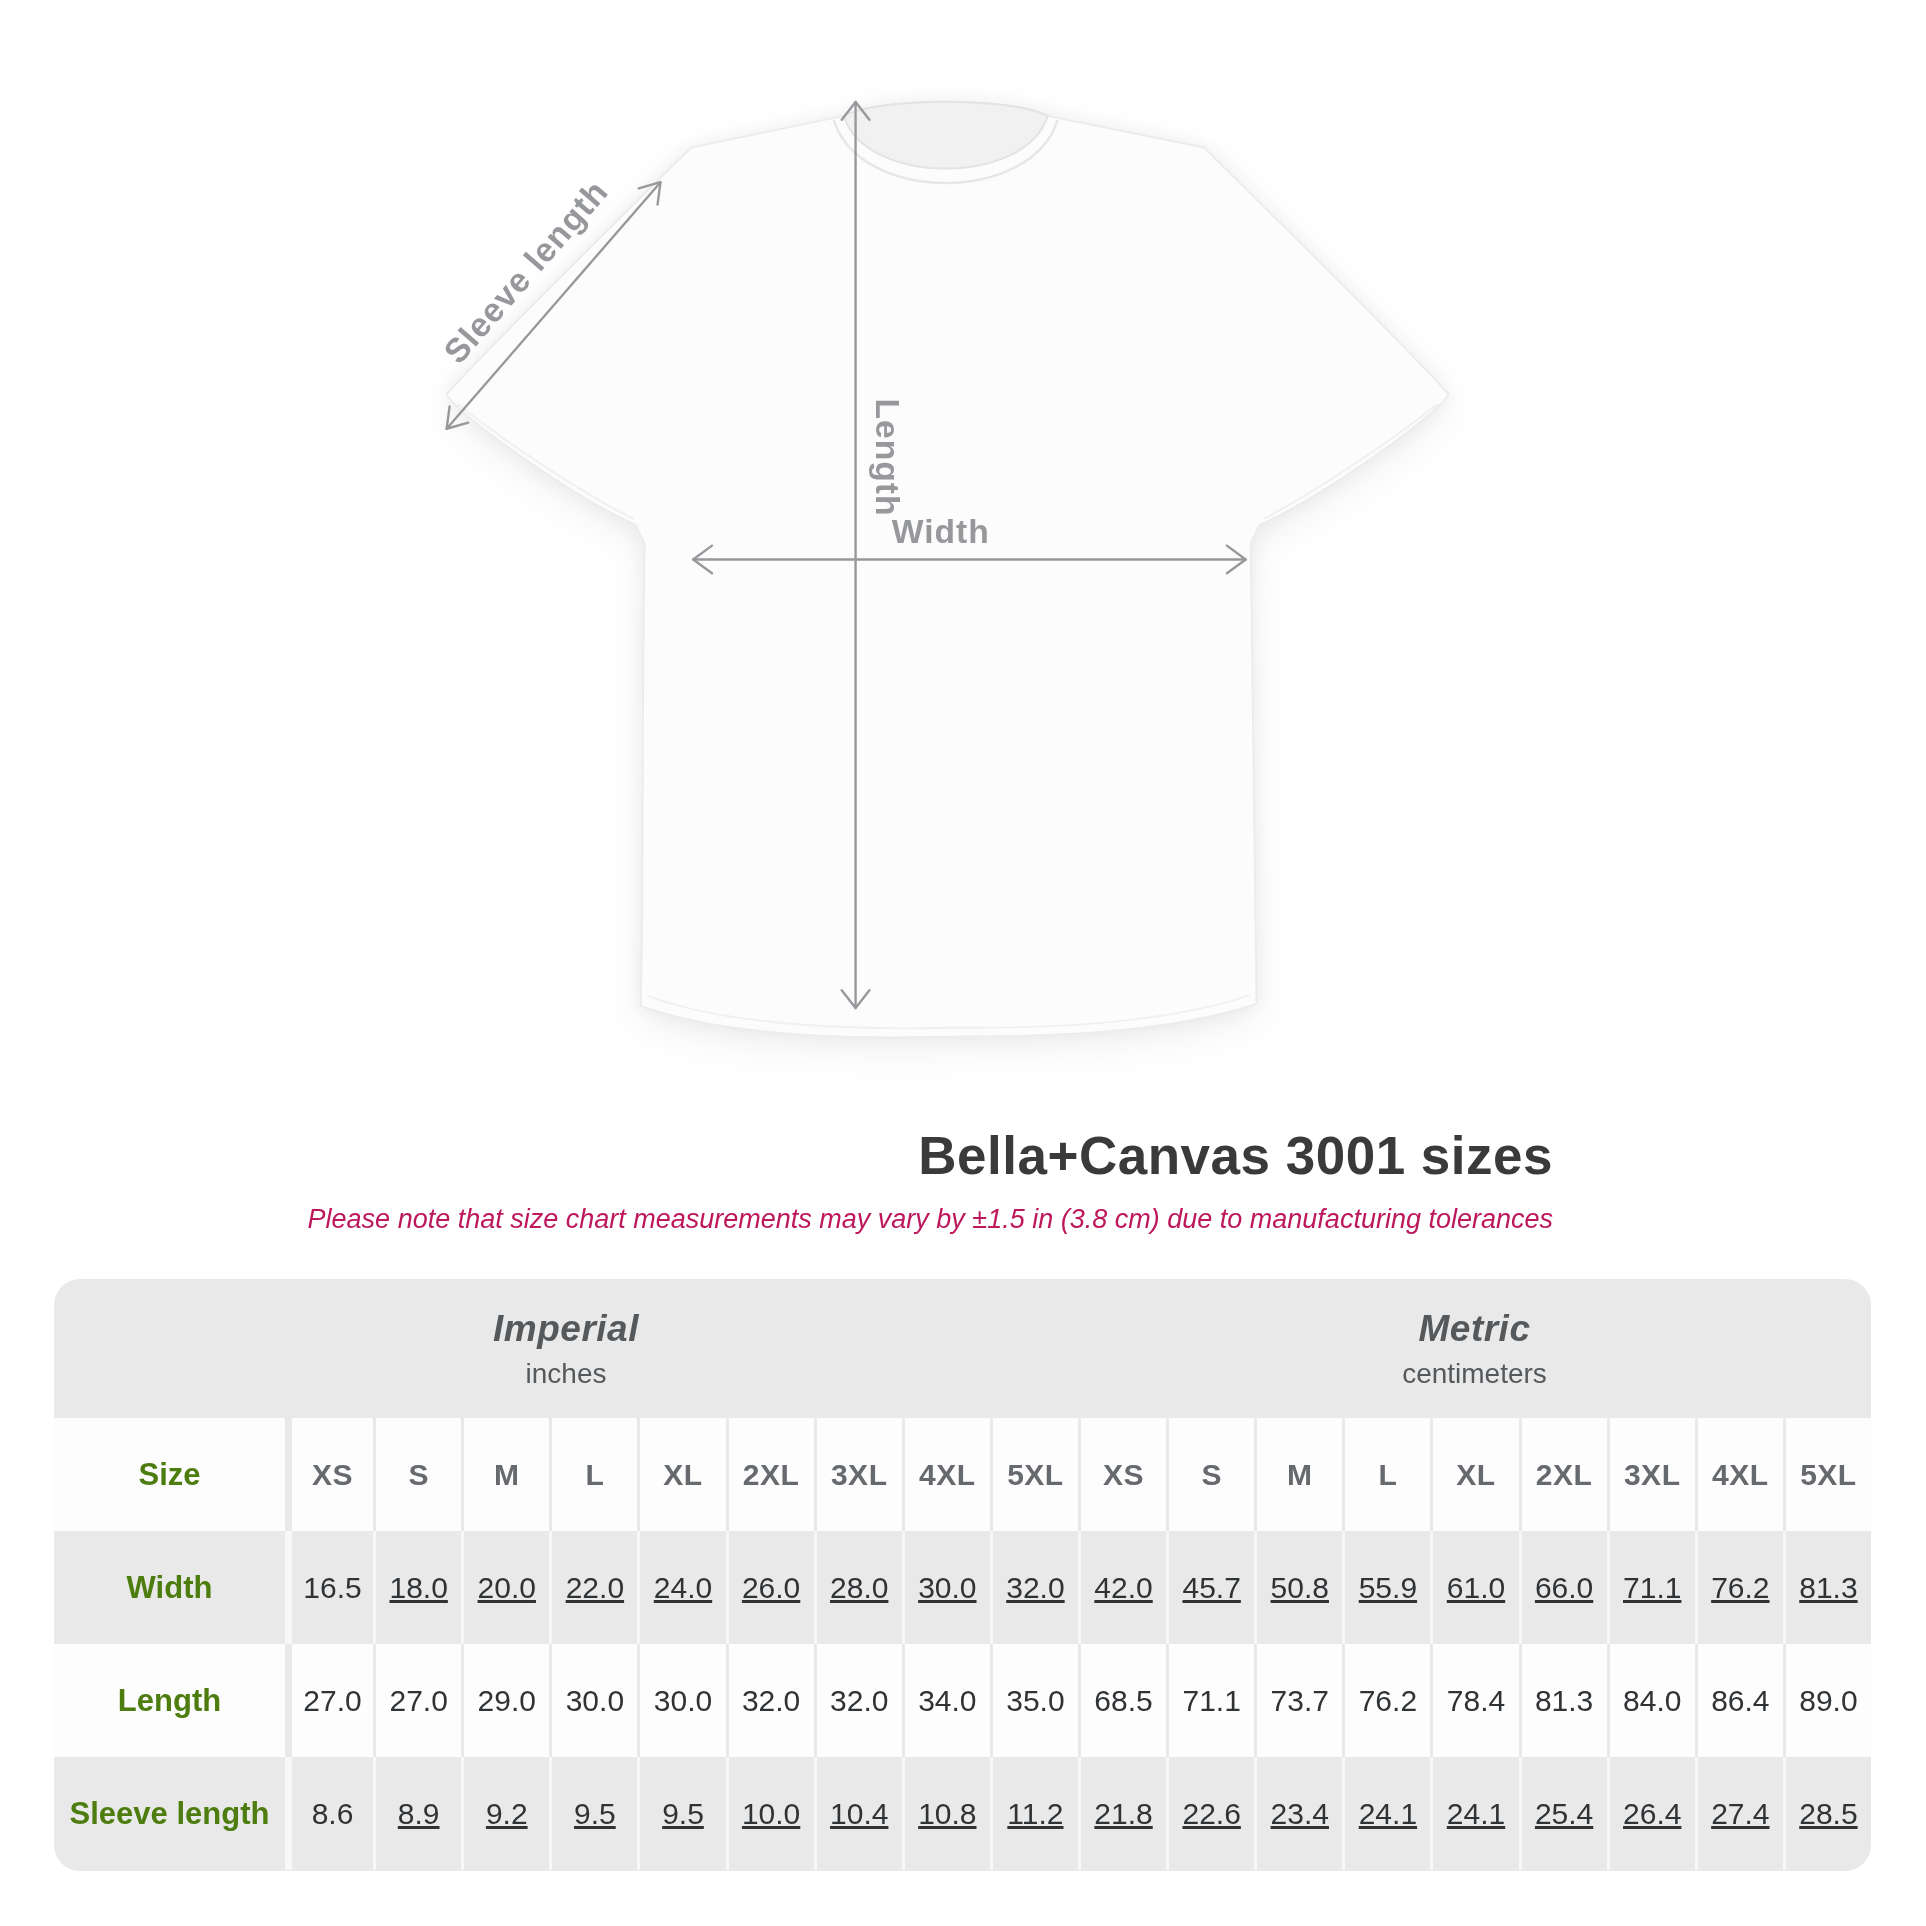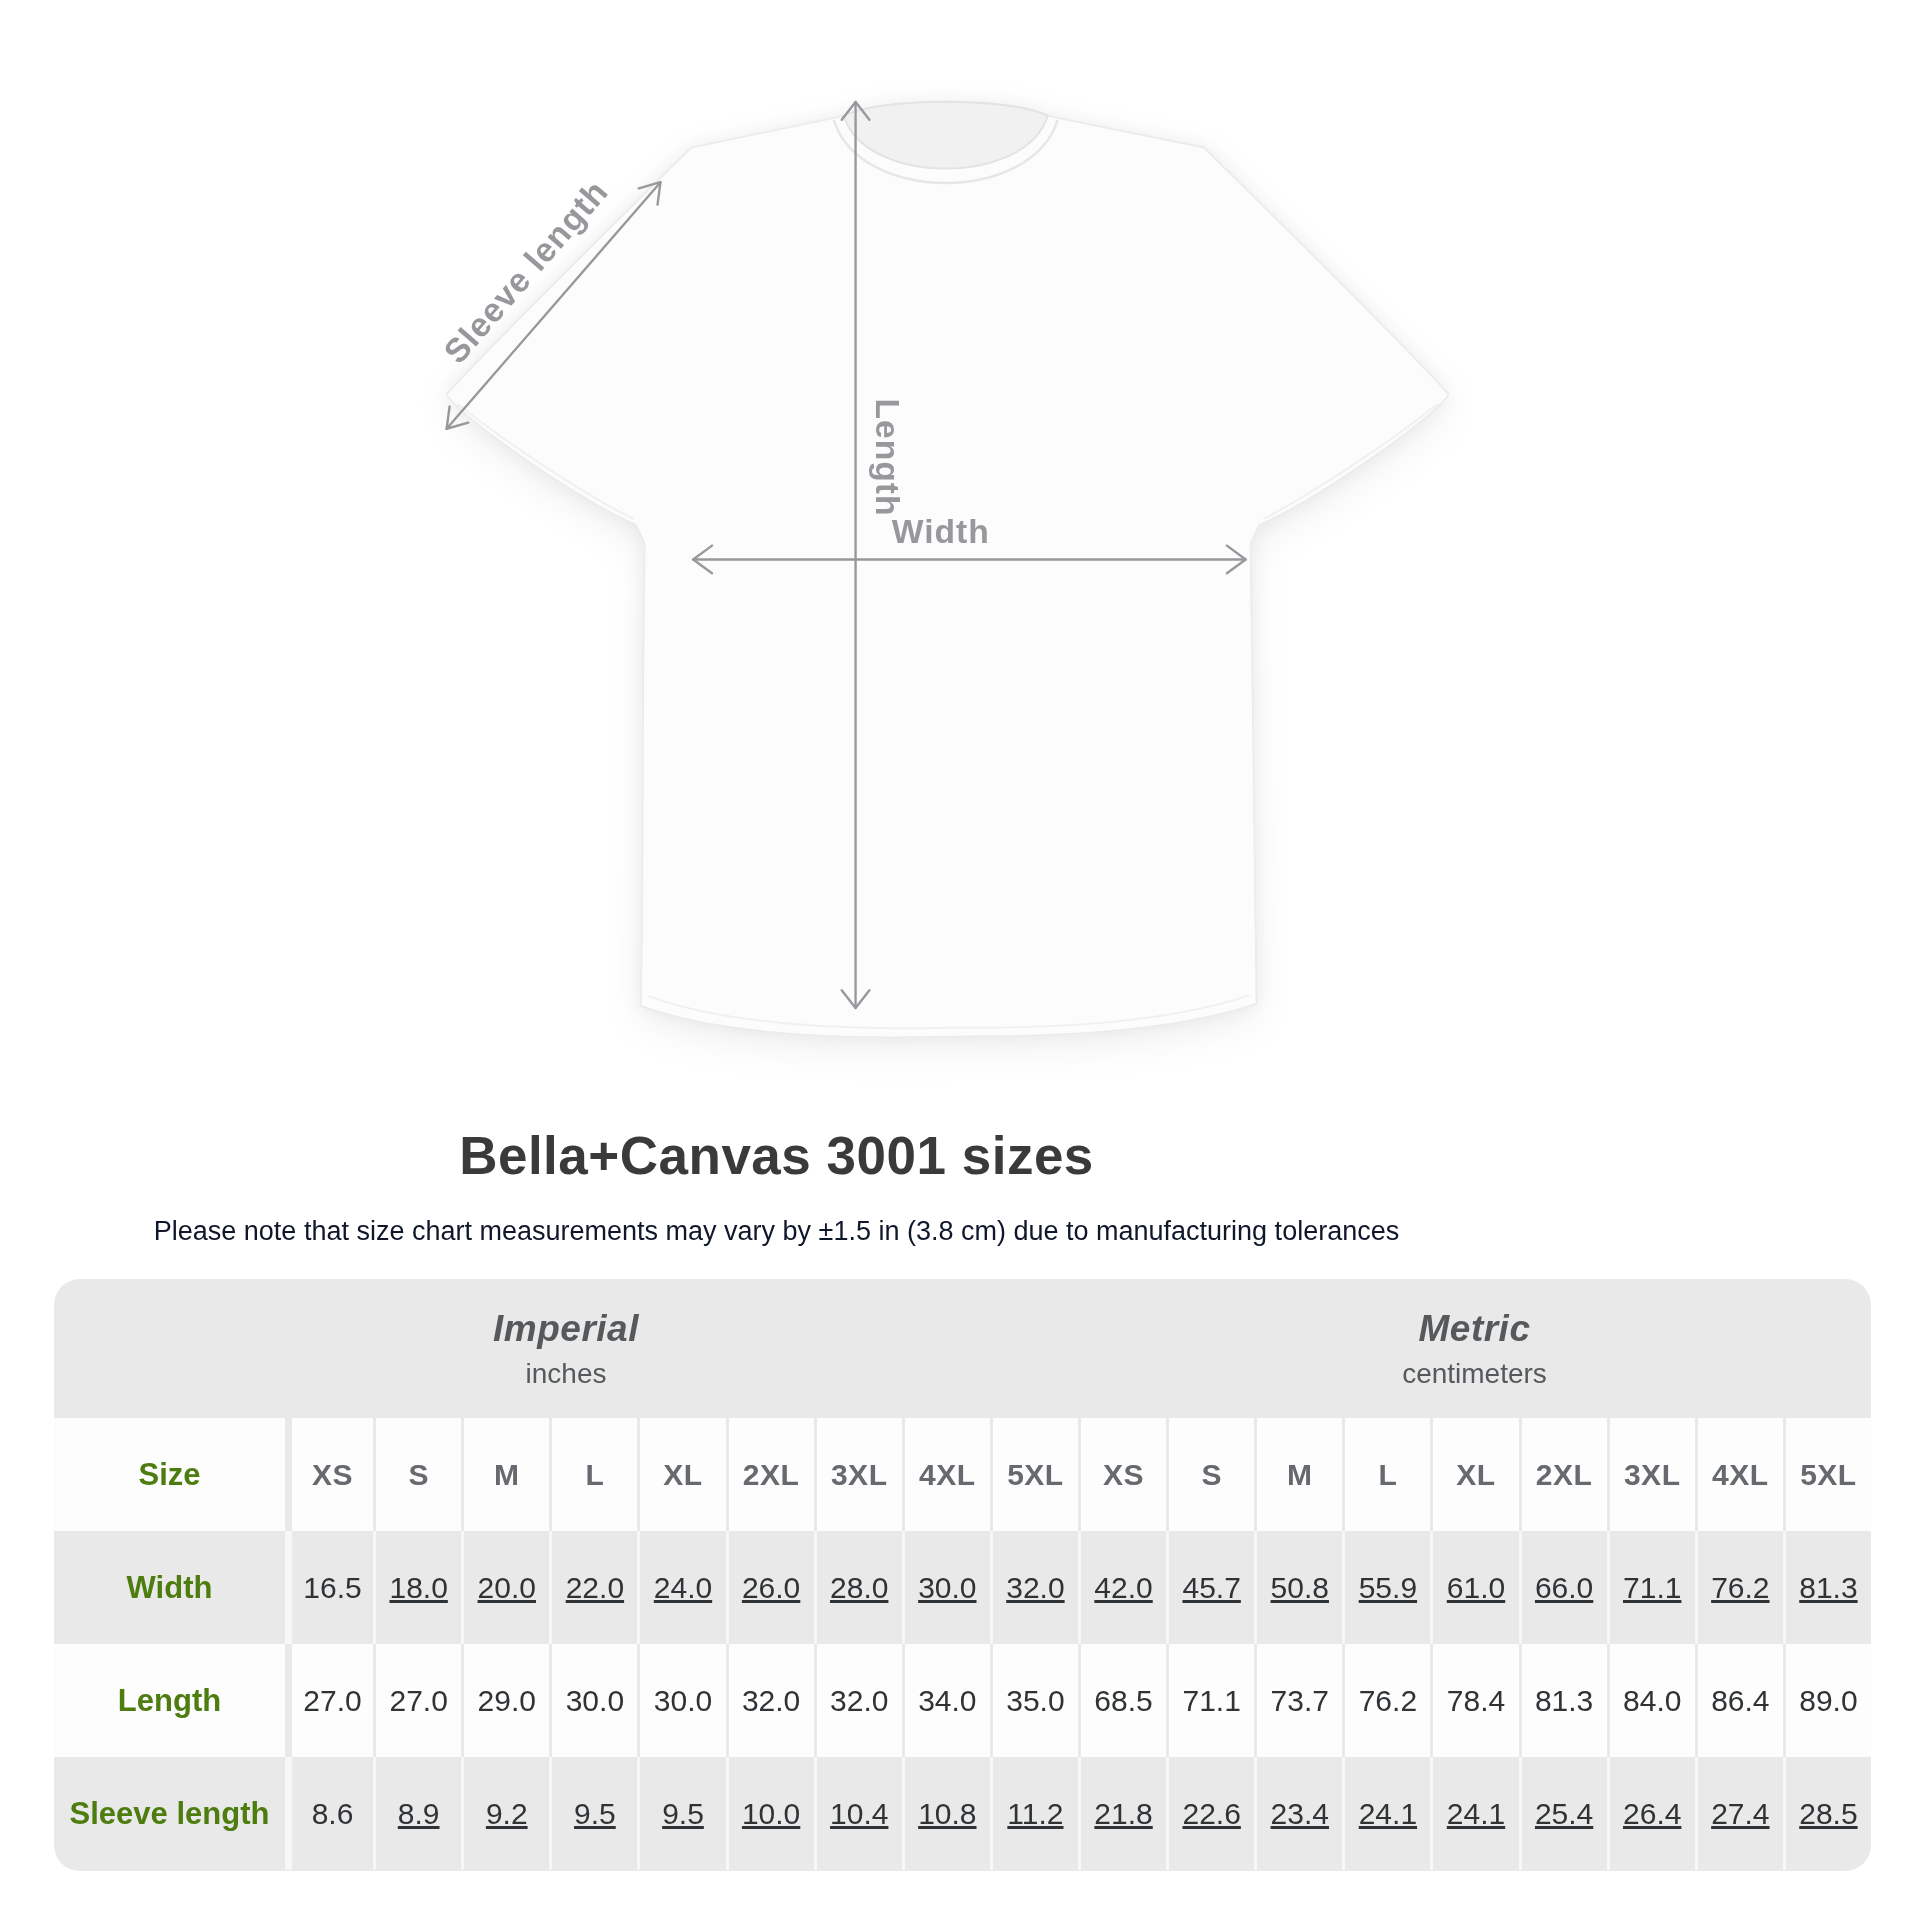--- a/index.html
+++ b/index.html
@@ -5,23 +5,23 @@
   html,body{margin:0;padding:0;background:#fff;}
   .canvas{
     position:relative;width:1927px;height:1927px;background:#ffffff;overflow:hidden;
     font-family:"Liberation Sans", sans-serif;
   }
   
   .diagram{position:absolute;top:0;left:0;width:1927px;height:1109px;}
   .shirt{filter:drop-shadow(0 0 10px rgba(0,0,0,.05)) drop-shadow(0 12px 18px rgba(0,0,0,.06));}
   .measure-label{font-family:"Liberation Sans", sans-serif;font-weight:bold;font-size:34px;fill:#96989b;letter-spacing:1px;}
   
-  .header{position:absolute;top:1125px;left:0;width:1553px;text-align:center;}
+  .header{position:absolute;top:1125px;left:0;width:1553px;text-align:right;}
   .title{font-size:53px;font-weight:bold;color:#3a3a3a;letter-spacing:0.5px;}
-  .note{margin-top:30px;font-size:27px;color:#0f172a;}
+  .note{margin-top:18px;font-size:27px;font-style:italic;color:#be185d;}
   
   .tbl{
     position:absolute;left:54px;top:1279px;width:1817px;height:592px;
     background:#e9e9e9;border-radius:26px;overflow:hidden;
     display:grid;grid-template-columns:231px repeat(18,1fr);
     grid-template-rows:139px repeat(4,113px);
   }
   .band{display:flex;flex-direction:column;align-items:center;justify-content:center;gap:8px;}
   .band.imp{grid-column:1/11;}
   .band.met{grid-column:11/20;}

